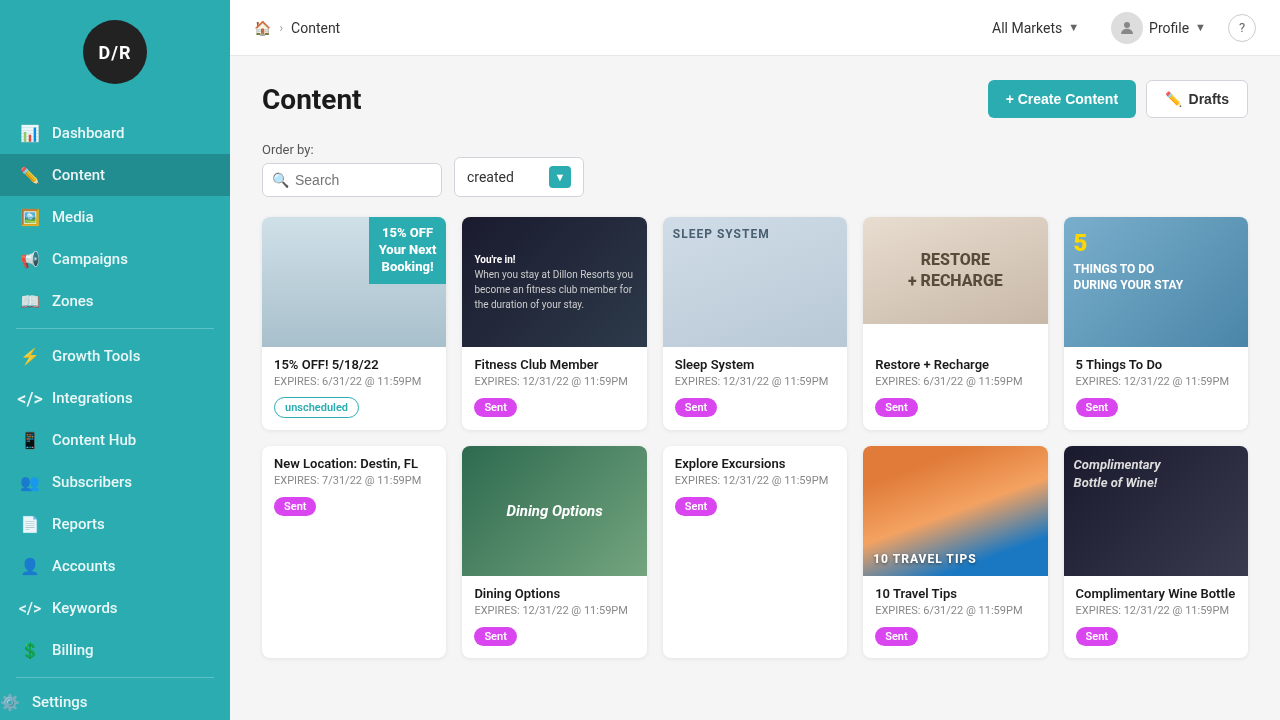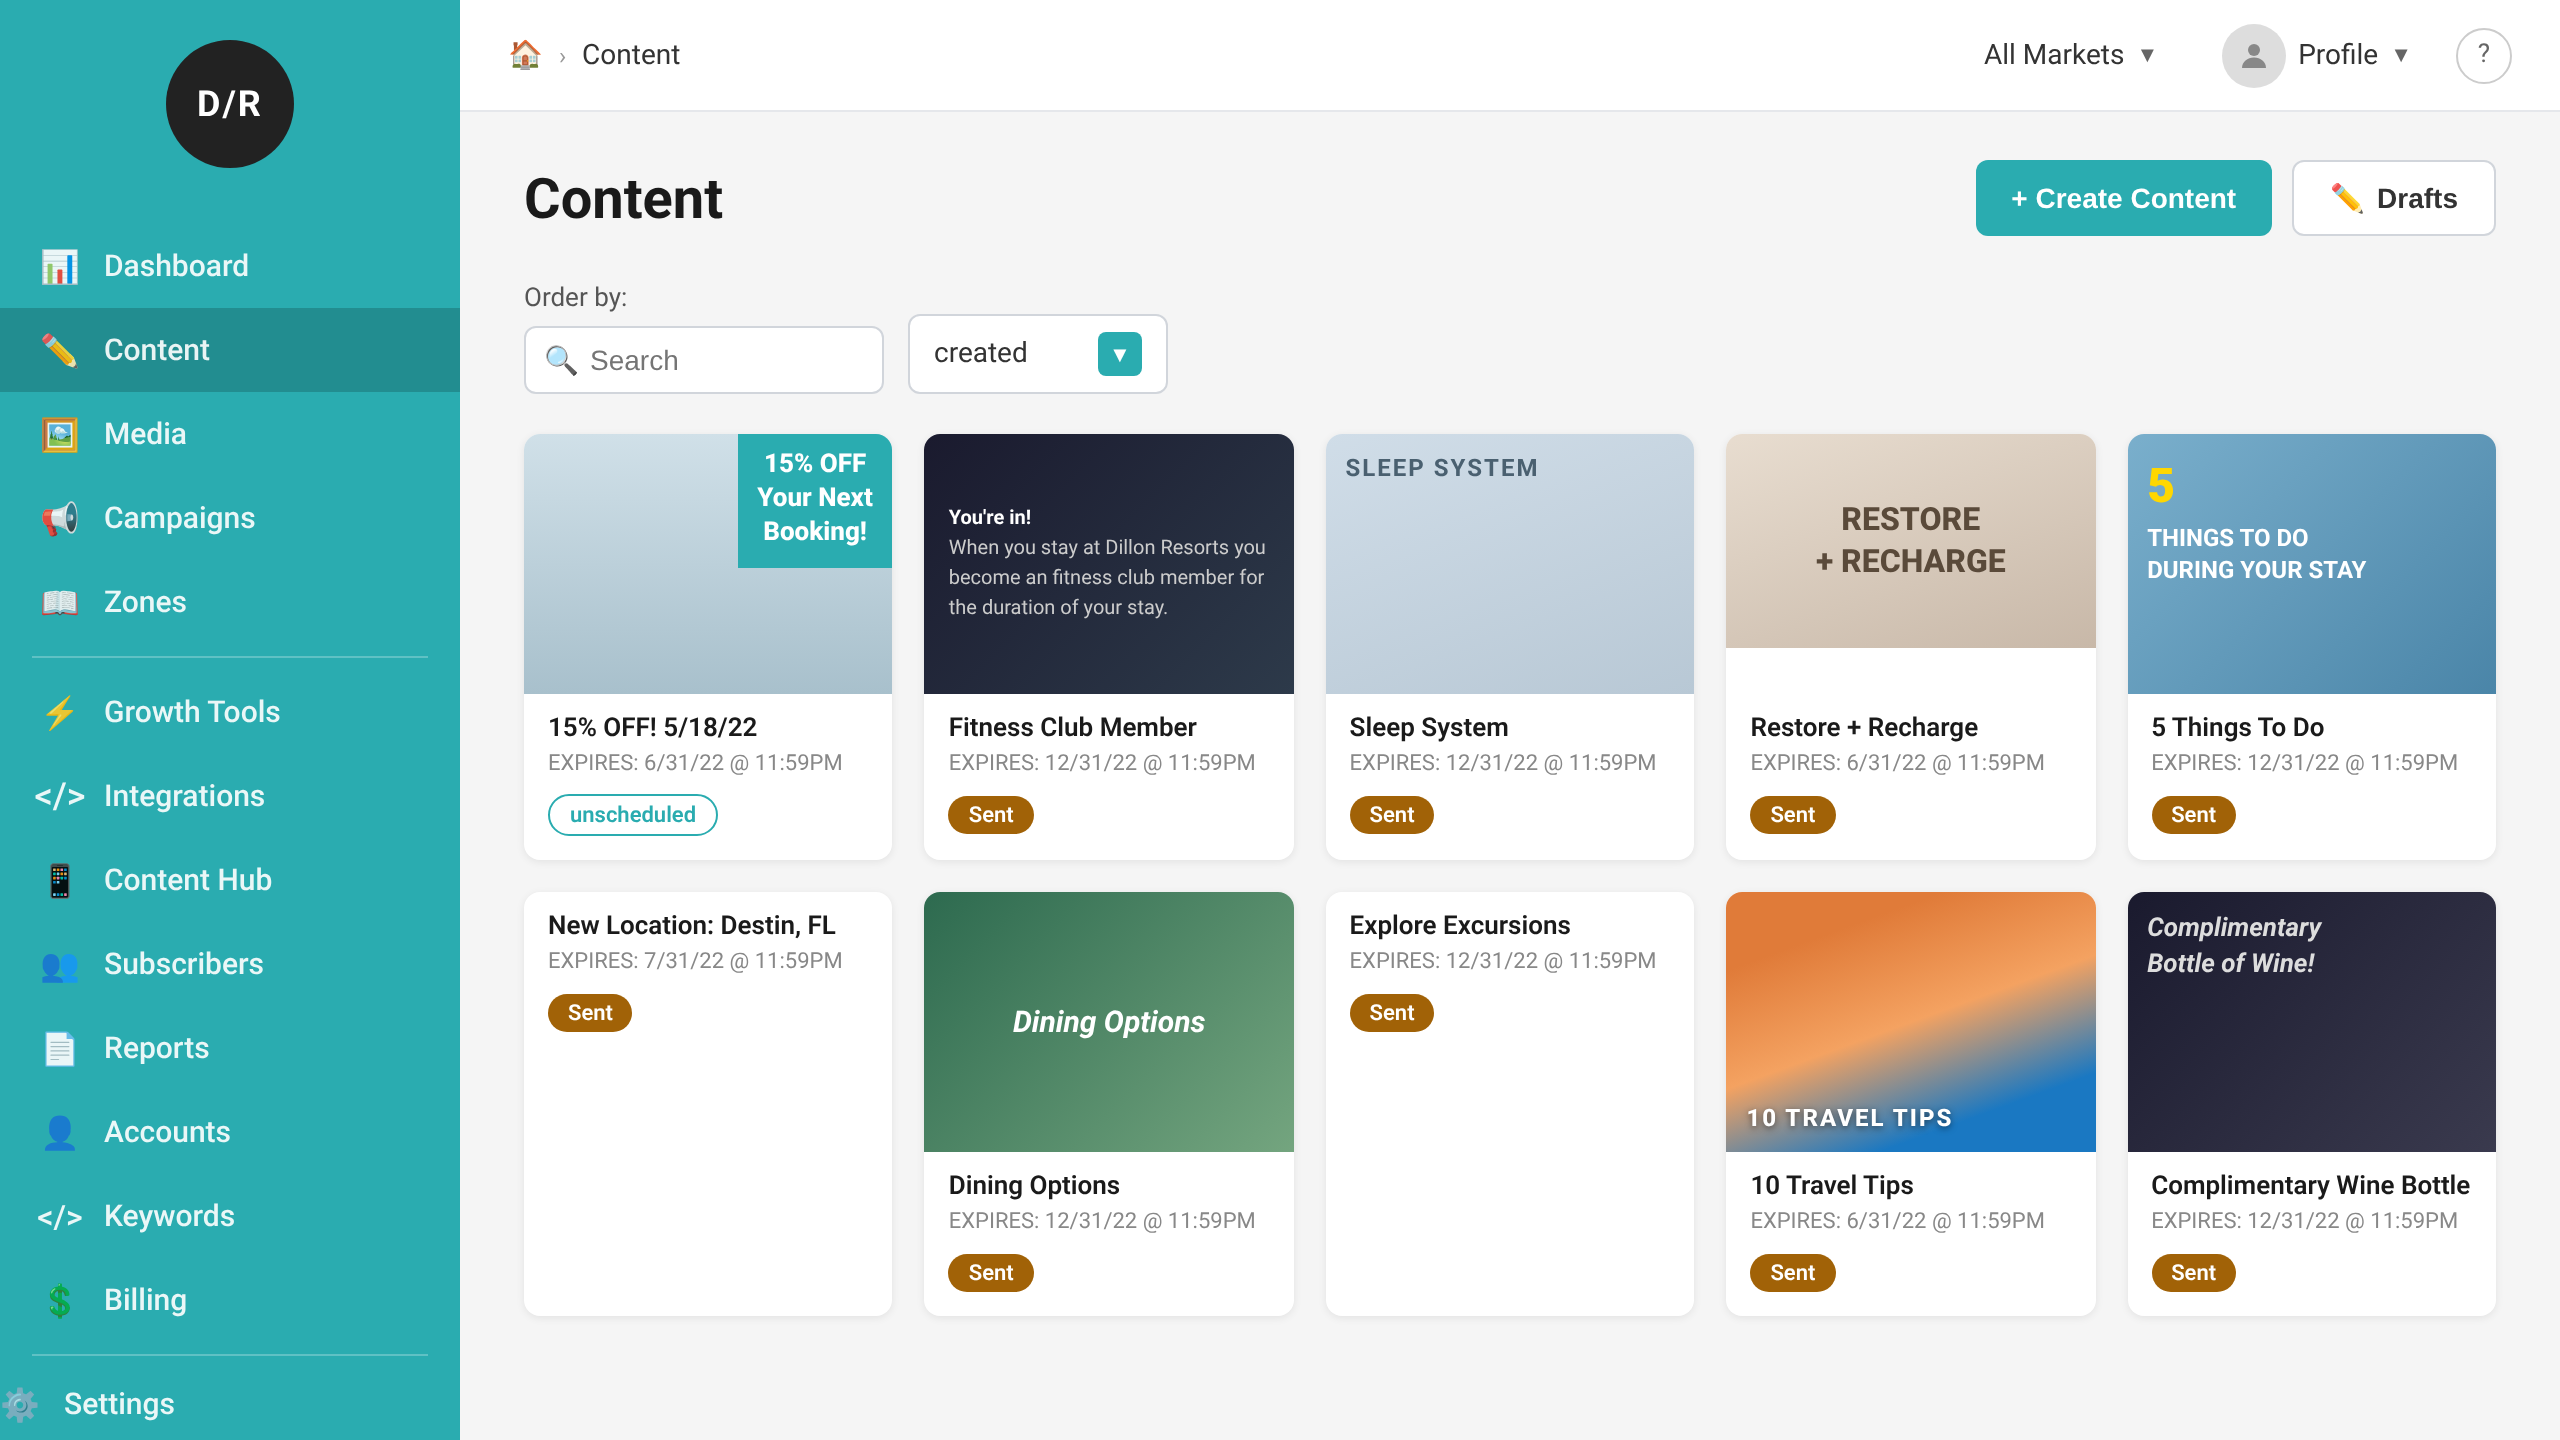--- a/index.html
+++ b/index.html
@@ -278,21 +278,21 @@
       color: #888;
       margin-bottom: 8px;
     }
     .badge {
       display: inline-block;
       padding: 3px 10px;
       border-radius: 20px;
       font-size: 11px;
       font-weight: 600;
     }
-    .badge-sent { background: #a16207; color: white; }
+    .badge-sent { background: #d946ef; color: white; }
     .badge-unscheduled { background: white; color: #2aacb0; border: 1.5px solid #2aacb0; }
   </style>
 </head>
 <body>
 
 <div class="sidebar">
   <div class="sidebar-logo">
     <div class="logo-circle">D/R</div>
   </div>
 

